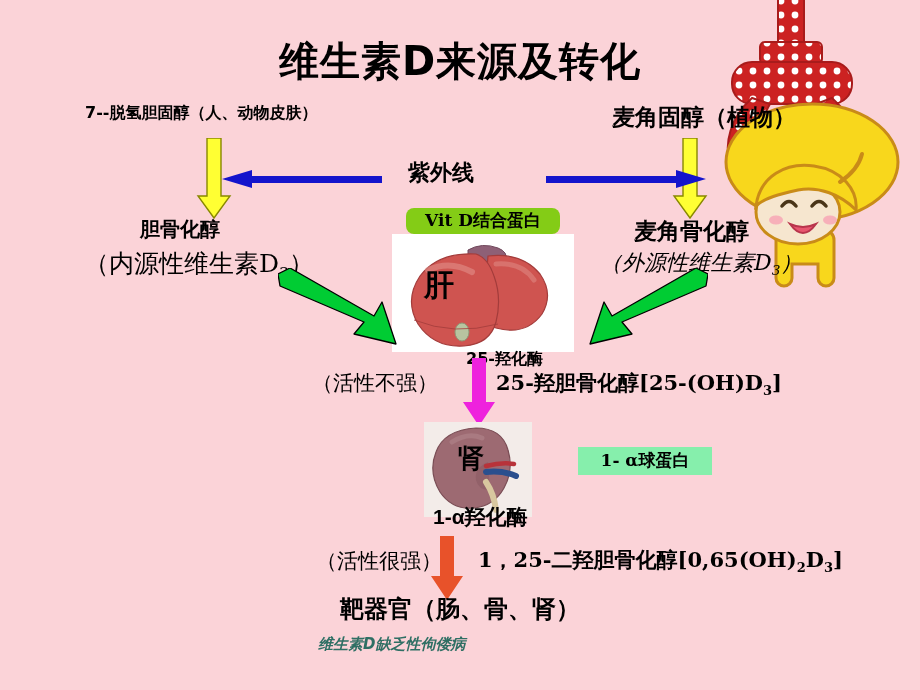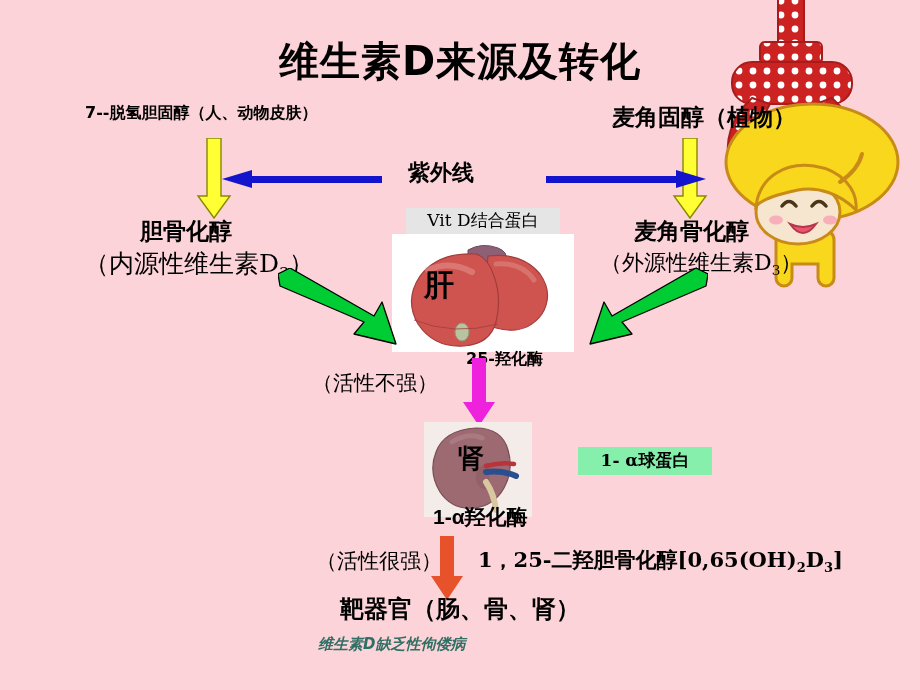--- a/index.html
+++ b/index.html
@@ -39,34 +39,34 @@
     color: #000;
     white-space: nowrap;
     line-height: 1.15;
   }
 
   #src-left  { left: 85px;  top: 104px; font-size: 16px; font-weight: 700; font-family: "DejaVu Sans", sans-serif; }
   #src-right { left: 612px; top: 104px; font-size: 23px; font-weight: 700; font-family: "DejaVu Sans", sans-serif; }
 
   #uv-label { left: 408px; top: 160px; font-size: 22px; font-weight: 700; font-family: "DejaVu Sans", sans-serif; }
 
-  #chole-name   { left: 140px; top: 218px; font-size: 23px; font-weight: 700; font-family: "DejaVu Sans", sans-serif; }
+  #chole-name   { left: 140px; top: 218px; font-size: 20px; font-weight: 700; font-family: "DejaVu Sans", sans-serif; }
   #chole-sub    { left: 84px;  top: 250px; font-size: 25px; font-family: "DejaVu Serif", serif; }
   #ergo-name    { left: 634px; top: 218px; font-size: 23px; font-weight: 700; font-family: "DejaVu Sans", sans-serif; }
-  #ergo-sub     { left: 600px; top: 250px; font-size: 22px; font-family: "DejaVu Serif", serif; }
+  #ergo-sub     { left: 600px; top: 250px; font-size: 22px; font-family: "DejaVu Serif", serif; font-style: italic; }
   .sub3 { font-size: 0.62em; vertical-align: sub; }
 
   
   #vitd-box {
     left: 406px; top: 208px;
     width: 154px; height: 26px;
-    background: #e5e5e5;
+    background: #84cc16;
     display: flex; align-items: center; justify-content: center;
     font-family: "DejaVu Serif", serif;
-    font-size: 17px; font-weight: 400; color: #000;
+    font-size: 17px; font-weight: 700; color: #000; border-radius: 8px;
   }
 
   
   #liver-card {
     left: 392px; top: 234px;
     width: 182px; height: 118px;
     background: #ffffff;
     overflow: hidden;
   }
   #liver-svg { position:absolute; left:0; top:0; }
@@ -250,20 +250,21 @@
     </svg>
   </div>
 
   <div class="abs" style="left:462px; top:358px;">
     <svg width="34" height="70" viewBox="0 0 34 70">
       <polygon points="10,0 24,0 24,44 33,44 17,68 1,44 10,44" fill="#ee22dd"></polygon>
     </svg>
   </div>
 
   <div class="abs lbl" id="low-activity">（活性不强）</div>
+  <div class="abs lbl" id="ohd3"><span>25-羟胆骨化醇[25-(OH)D</span><span class="sub3">3</span><span>]</span></div>
 
   <div class="abs" id="kidney-card">
     <svg width="108" height="95" viewBox="0 0 108 95">
       <rect width="108" height="95" fill="#f3ece9"></rect>
 
       <path d="M52 6 q26 0 32 22 q6 20 -4 38 q-10 18 -30 20 q-22 2 -34 -16 q-12 -20 -4 -40 q8 -22 40 -24 z" fill="#9d6a72" stroke="#7a4d55" stroke-width="1.2"></path>
 
       <path d="M64 40 q-14 6 -12 18 q2 10 14 10" fill="#8a5b64" opacity="0.6"></path>
 
       <path d="M62 50 q16 -2 30 4" stroke="#2b4f8e" stroke-width="6" fill="none" stroke-linecap="round"></path>

